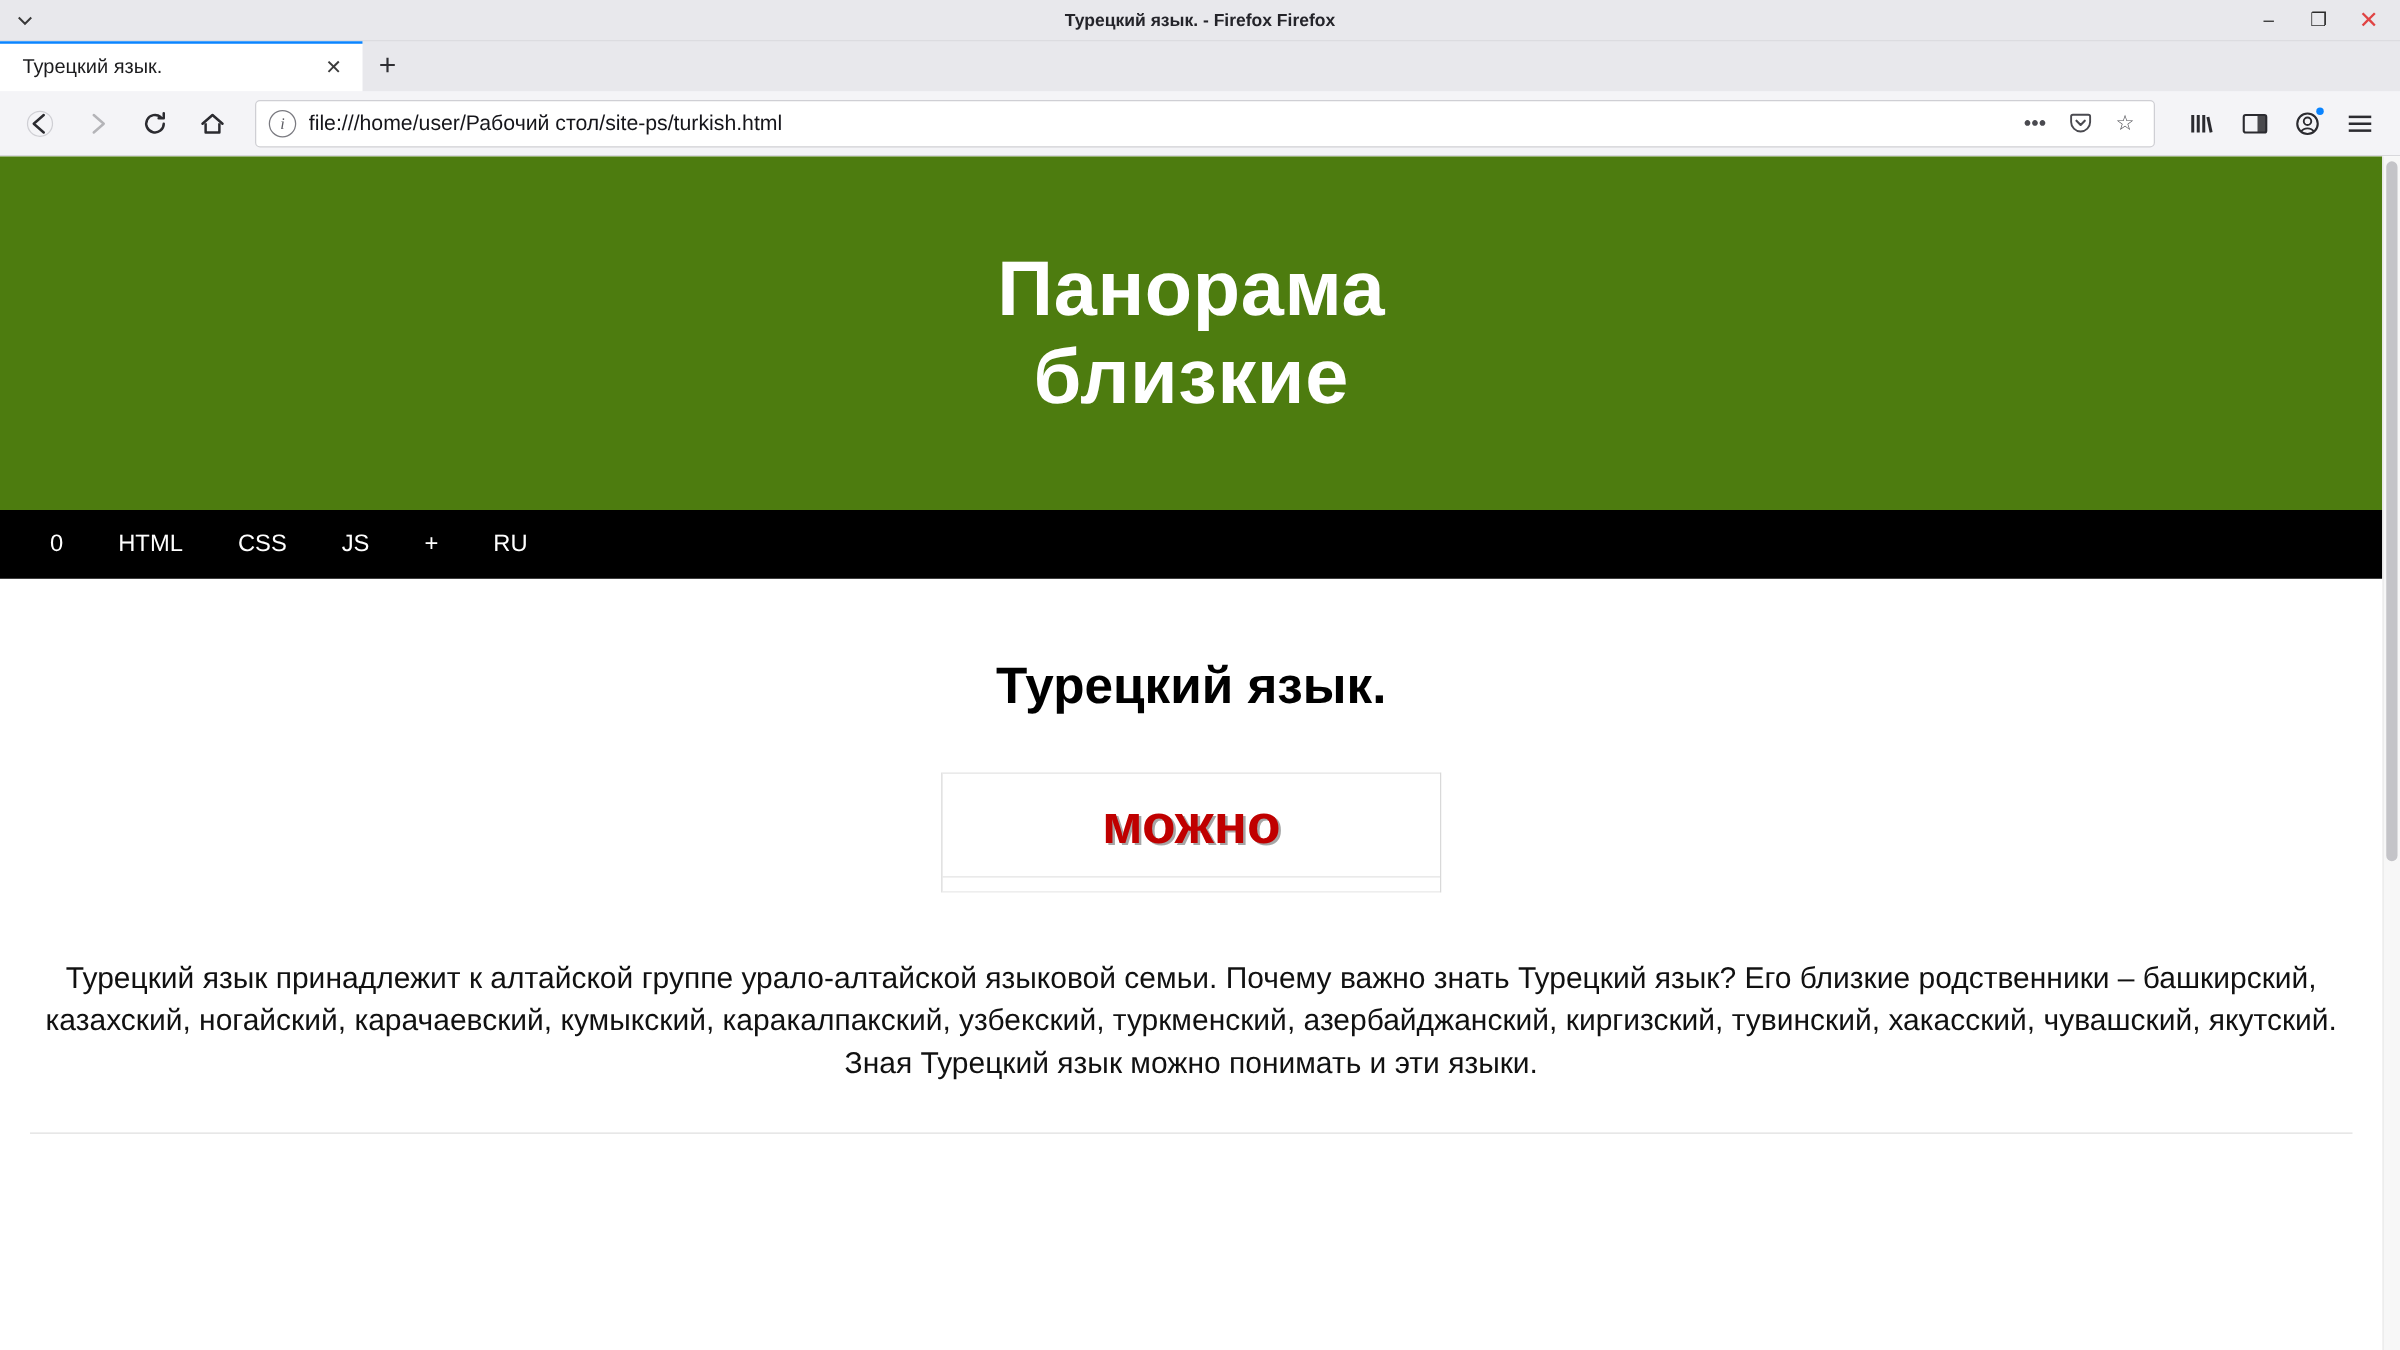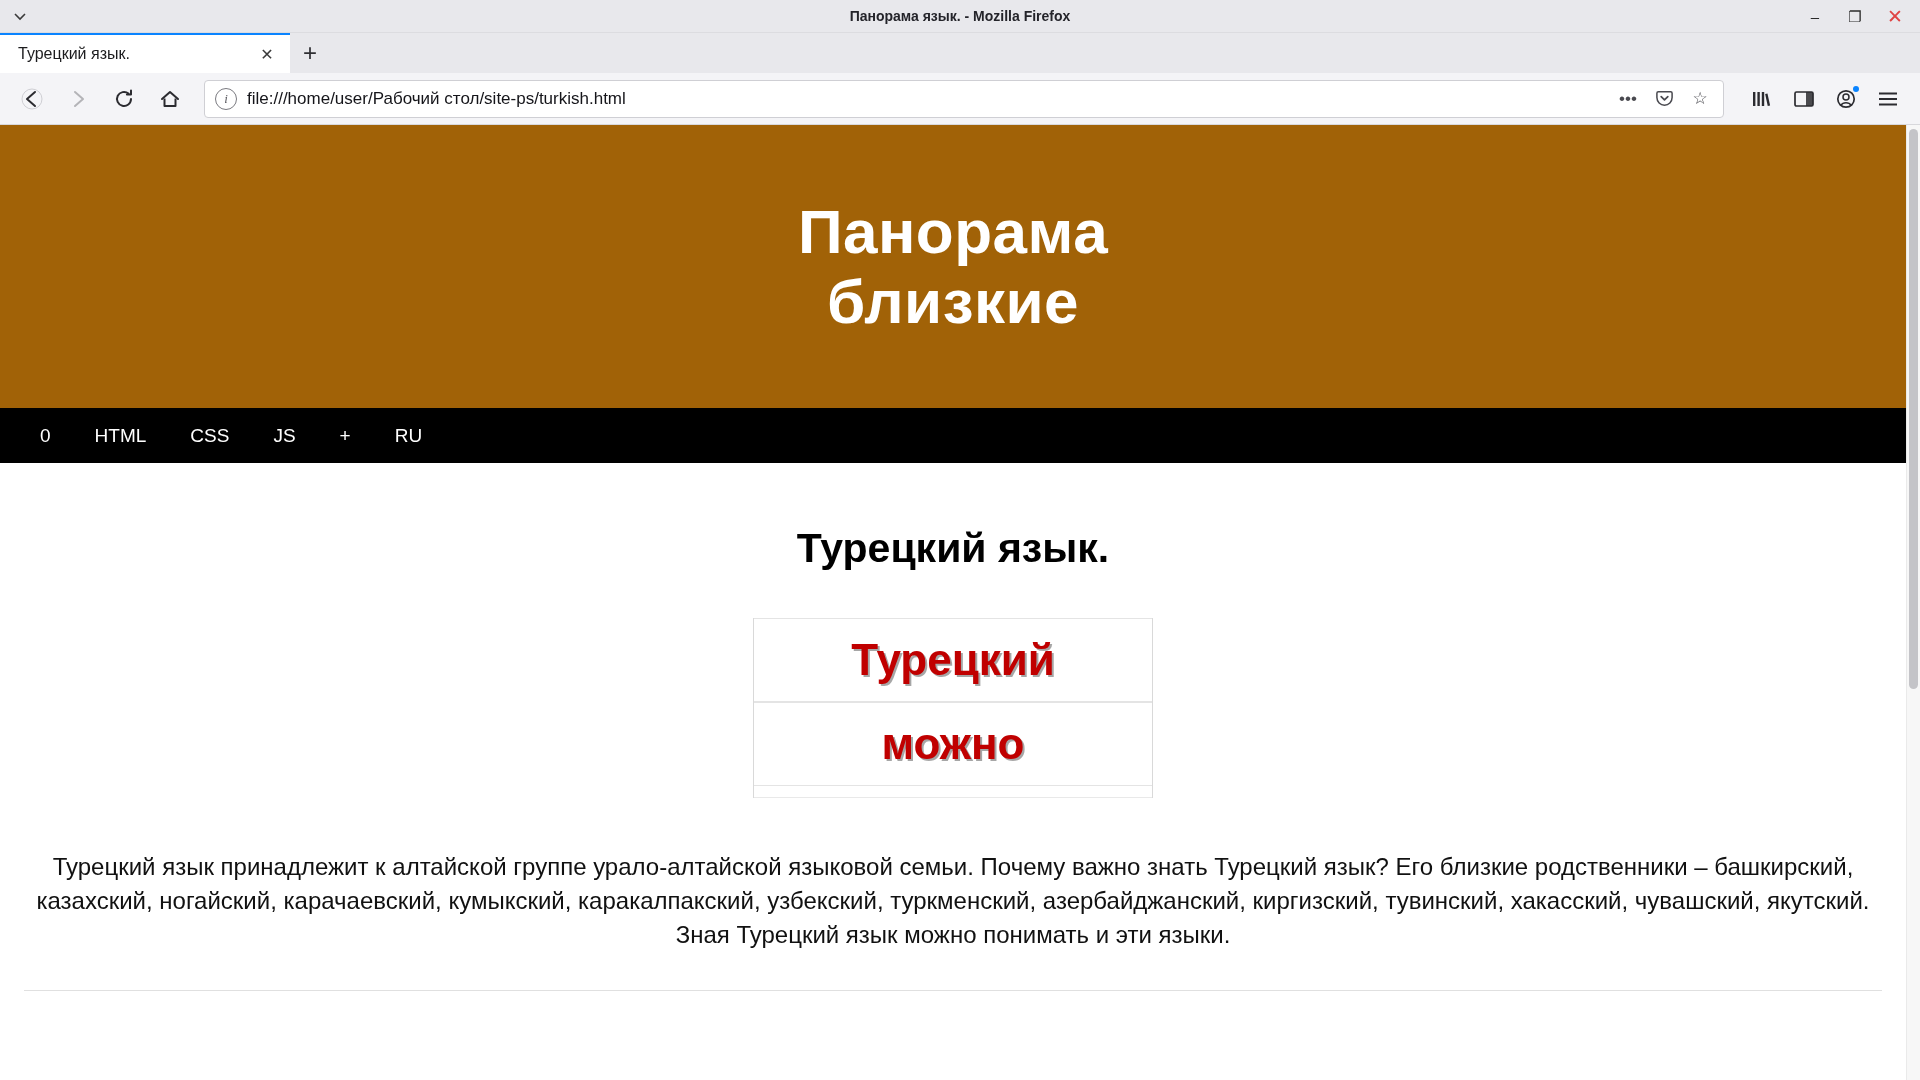--- a/index.html
+++ b/index.html
@@ -132,21 +132,21 @@
   .scrollbar {
     width: 14px; background: #f7f7f7; border-left: 1px solid #eaeaea;
     position: relative;
   }
   .scroll-thumb {
     position: absolute; left: 2px; right: 2px; top: 4px; height: 560px;
     background: #c4c4c8; border-radius: 5px;
   }
 
   .site-header {
-    background: #a16207;
+    background: #4d7c0f;
     height: 283px;
     display: flex; align-items: center; justify-content: center;
     text-align: center;
   }
   .site-header h1 {
     margin: 0;
     color: #ffffff;
     font-size: 62px; line-height: 1.12;
     font-weight: bold;
     letter-spacing: 0.5px;
@@ -215,21 +215,21 @@
 <body>
 
 <div class="browser">
 
   <div class="titlebar">
     <div class="titlebar-left">
       <svg width="14" height="14" viewBox="0 0 14 14">
         <path d="M2 5 L7 10 L12 5" stroke="#3a3a3a" stroke-width="1.6" fill="none"></path>
       </svg>
     </div>
-    <div class="titlebar-title">Панорама язык. - Mozilla Firefox</div>
+    <div class="titlebar-title">Турецкий язык. - Firefox Firefox</div>
     <div class="window-controls">
       <div class="wc-btn">–</div>
       <div class="wc-btn">❐</div>
       <div class="wc-btn wc-close">✕</div>
     </div>
   </div>
 
   <div class="tabbar">
     <div class="tab">
       <div class="tab-title">Турецкий язык.</div>
@@ -325,23 +325,20 @@
         <a href="#">JS</a>
         <a href="#">+</a>
         <a href="#">RU</a>
       </div>
 
       <div class="content">
         <div class="page-title">Турецкий язык.</div>
 
         <div class="figure">
           <div class="figure-row">
-            <span>Турецкий</span>
-          </div>
-          <div class="figure-row">
             <span>можно</span>
           </div>
           <div class="figure-foot"></div>
         </div>
 
         <div class="body-text">Турецкий язык принадлежит к алтайской группе урало-алтайской языковой семьи. Почему важно знать Турецкий язык? Его близкие родственники – башкирский, казахский, ногайский, карачаевский, кумыкский, каракалпакский, узбекский, туркменский, азербайджанский, киргизский, тувинский, хакасский, чувашский, якутский. Зная Турецкий язык можно понимать и эти языки.</div>
         <div class="page-bottom-rule"></div>
       </div>
 
     </div>

